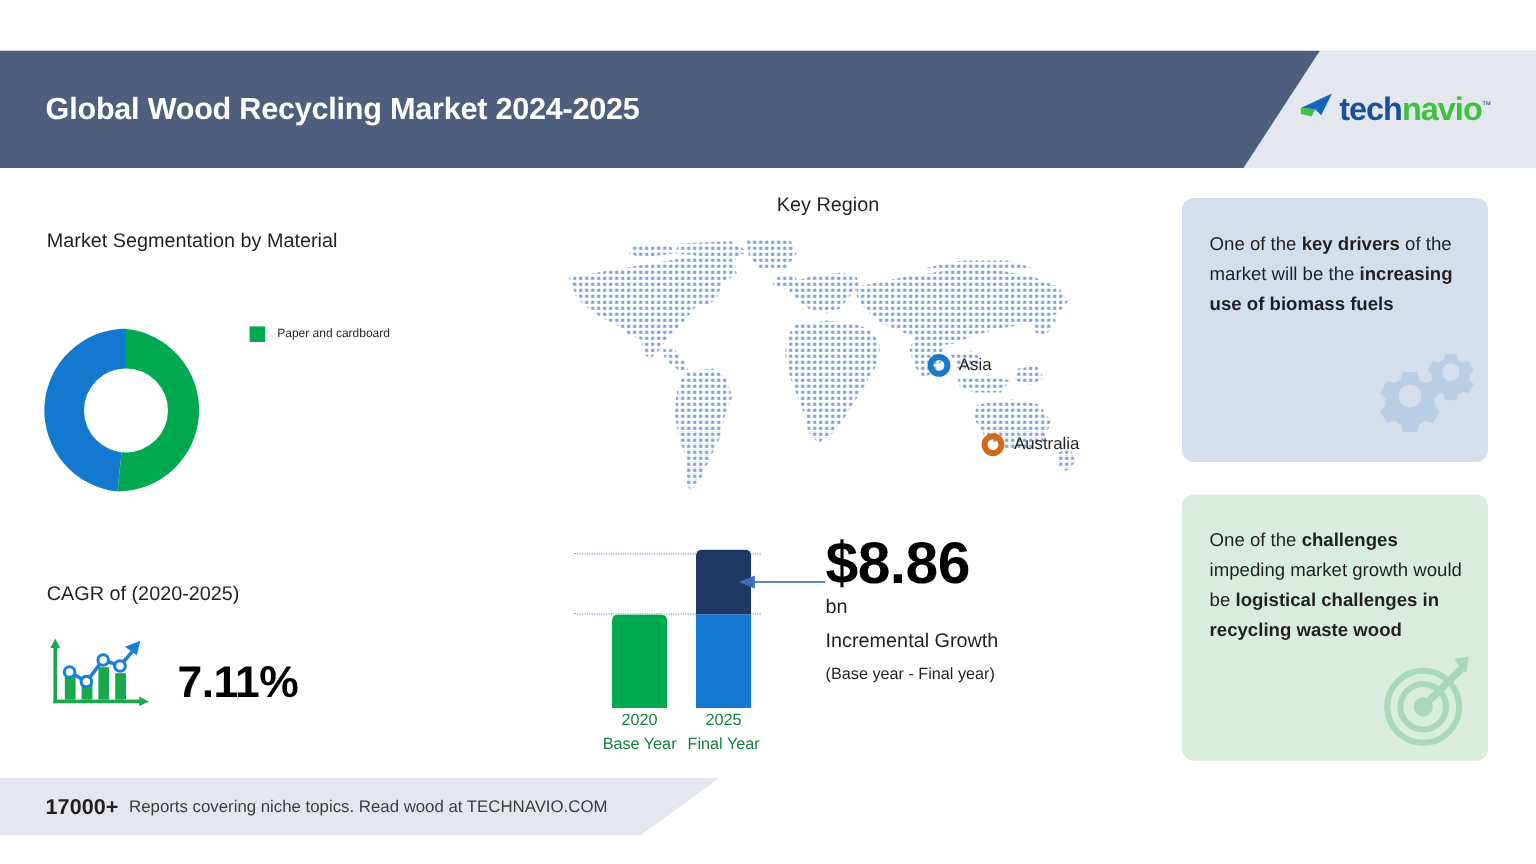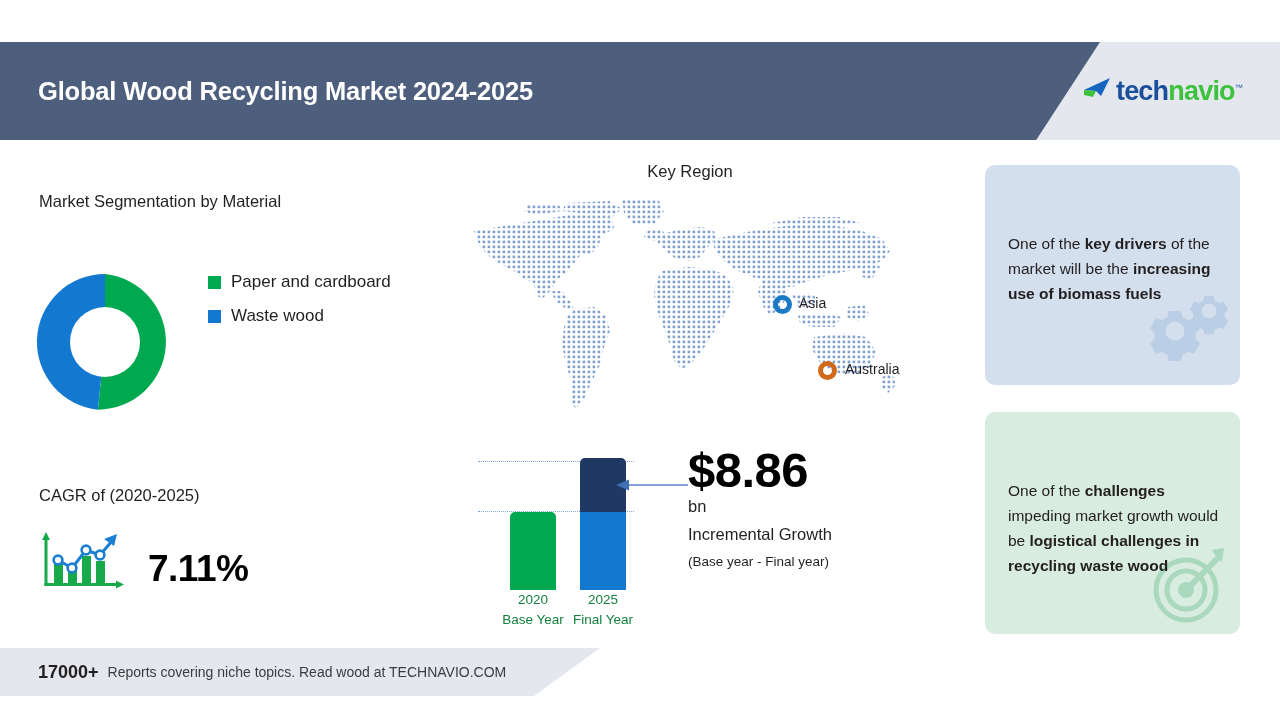--- a/index.html
+++ b/index.html
@@ -108,21 +108,21 @@
     align-items: center;
     margin-bottom: 14px;
     gap: 10px;
   }
   .legend-swatch {
     width: 13px;
     height: 13px;
     flex: 0 0 13px;
   }
   .legend-label {
-    font-size: 17px;
+    font-size: 10px;
     color: #231f20;
     white-space: nowrap;
   }
 
   #cagr-title {
     position: absolute;
     left: 39px;
     top: 486px;
     font-size: 16.5px;
     color: #231f20;
@@ -251,21 +251,20 @@
   }
   .card-text {
     position: absolute;
     left: 23px;
     top: 26px;
     width: 215px;
     font-size: 15.5px;
     line-height: 25px;
     color: #231f20;
     z-index: 2;
-    margin-top: 40px;
   }
   .card-text b { font-weight: bold; }
   #card-drivers {
     left: 985px;
     top: 165px;
     height: 220px;
     background: #d3dfed;
   }
   #card-challenges {
     left: 985px;
@@ -333,24 +332,20 @@
     <path d="M70 70 L70 2 A68 68 0 0 1 62.86 137.63 Z" fill="#00a950"></path>
     <path d="M70 70 L62.86 137.63 A68 68 0 0 1 70 2 Z" fill="#1379d0"></path>
   </svg>
   <div class="hole"></div>
 </div>
 
 <div id="legend">
   <div class="legend-row">
     <span class="legend-swatch" style="background:#00a950"></span>
     <span class="legend-label">Paper and cardboard</span>
-  </div>
-  <div class="legend-row">
-    <span class="legend-swatch" style="background:#1379d0"></span>
-    <span class="legend-label">Waste wood</span>
   </div>
 </div>
 
 <div id="cagr-title">CAGR of (2020-2025)</div>
 <div id="cagr-icon">
   <svg width="92" height="68" viewBox="0 0 92 68">
     <path d="M8 4 L4 12 L12 12 Z" fill="#17a94a"></path>
     <rect x="6.5" y="10" width="3" height="48" fill="#17a94a"></rect>
     <rect x="6.5" y="55" width="72" height="3" fill="#17a94a"></rect>
     <path d="M86 56.5 L78 52.5 L78 60.5 Z" fill="#17a94a"></path>

